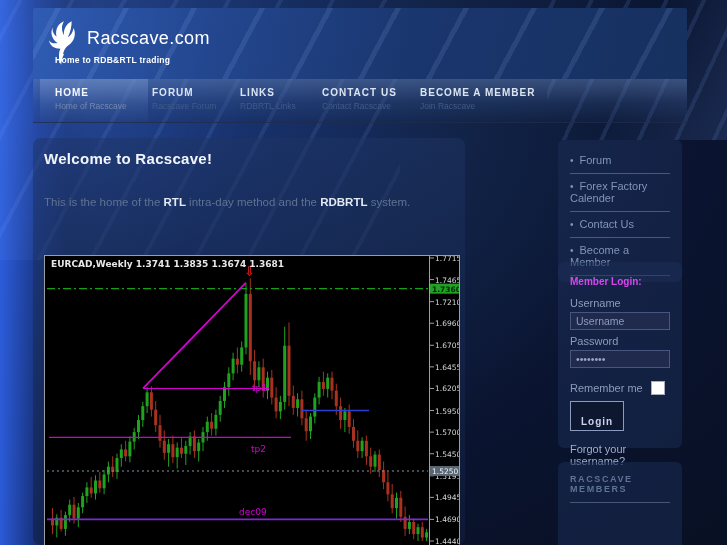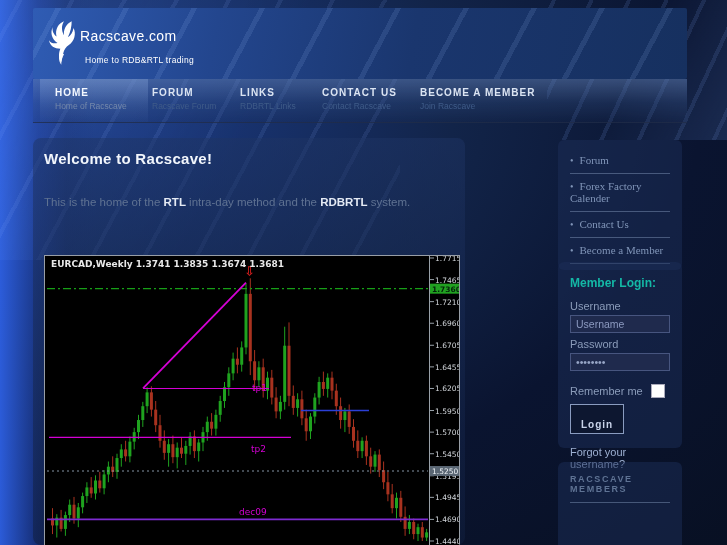--- a/index.html
+++ b/index.html
@@ -17,22 +17,22 @@
     background:
       repeating-linear-gradient(295deg, transparent 0 10px, rgba(130,170,250,0.22) 10px 14px, transparent 14px 34px),
       linear-gradient(295deg, rgba(110,160,250,0.28) 0%, transparent 55%);}
   
   .header{position:absolute;left:33px;top:8px;width:654px;height:71px;border-radius:2px;
     background:linear-gradient(100deg, #2f5cb4 0%, #23468e 28%, #1a366e 58%, #16305f 100%);z-index:2;}
   .header:after{content:"";position:absolute;inset:0;
     background:repeating-linear-gradient(118deg, transparent 0 20px, rgba(160,195,255,0.12) 20px 25px, transparent 25px 60px);
     border-radius:2px;}
   .logo{position:absolute;left:16px;top:10px;width:34px;height:50px;z-index:3;}
-  .site-name{position:absolute;left:47px;top:20px;color:#ffffff;font-size:14px;letter-spacing:.4px;z-index:3;}
-  .tagline{position:absolute;left:52px;top:47px;color:#ffffff;font-size:8.5px;font-weight:normal;letter-spacing:.3px;z-index:3;}
+  .site-name{position:absolute;left:54px;top:20px;color:#ffffff;font-size:18px;letter-spacing:.4px;z-index:3;}
+  .tagline{position:absolute;left:22px;top:47px;color:#ffffff;font-size:8.5px;font-weight:bold;letter-spacing:.3px;z-index:3;}
   
   .navbar{position:absolute;left:33px;top:79px;width:654px;height:43px;z-index:2;display:flex;
     background:linear-gradient(180deg, rgba(98,130,186,0.50) 0%, rgba(54,84,138,0.30) 55%, rgba(24,44,84,0.16) 100%);
     border-bottom:1px solid rgba(5,10,25,0.55);}
   .nav-item{box-sizing:border-box;padding-top:8px;cursor:pointer;}
   .nav-item.n1{margin-left:7px;width:108px;padding-left:15px;}
   .nav-item.n2{width:88px;margin-left:4px;}
   .nav-item.n3{width:82px;}
   .nav-item.n4{width:98px;}
   .nav-item.active{background:linear-gradient(180deg, rgba(150,180,230,0.32) 0%, rgba(100,130,190,0.14) 70%, rgba(90,120,180,0.05) 100%);}
@@ -49,24 +49,24 @@
   .p2{top:84px;}
   .para b{color:#e4eaf4;font-weight:bold;}
   
   .chart-box{position:absolute;left:11px;top:117px;width:416px;height:300px;background:#000;border:1px solid #989ea6;box-sizing:border-box;}
   .chart-box svg{display:block;}
   
   .side-panel{position:absolute;left:558px;width:124px;box-sizing:border-box;z-index:2;
     background:rgba(28,46,88,0.50);border-radius:6px;}
   .panel-menu{top:140px;padding:8px 12px 6px;}
   .panel-menu ul{list-style:none;margin:0;padding:0;}
-  .panel-menu li{padding:6px 0 7px;border-bottom:1px solid rgba(150,172,208,0.40);font-size:11px;color:#8095b8;cursor:pointer;font-family:Liberation Serif, serif;}
+  .panel-menu li{padding:6px 0 7px;border-bottom:1px solid rgba(150,172,208,0.40);font-size:11px;color:#8095b8;cursor:pointer;}
   .panel-menu .bullet{margin-right:6px;font-size:10px;}
   .panel-login{top:262px;height:186px;padding:12px;}
-  .login-heading{margin:2px 0 10px;font-size:12px;font-weight:bold;color:#14b8a6;}
+  .login-heading{margin:2px 0 10px;font-size:10px;font-weight:bold;color:#d946ef;}
   .fld-label{display:block;font-size:11px;color:#8b9cba;margin:5px 0 2px;}
   .fld{width:100%;box-sizing:border-box;height:18px;background:#1f2a4d;border:1px solid #47557f;color:#97a5c6;font-size:10.5px;padding:0 5px;font-family:"Liberation Sans",sans-serif;}
   .fld::placeholder{color:#8c9ac0;}
   .remember-row{margin-top:13px;font-size:11px;color:#8b9cba;display:flex;align-items:center;}
   .checkbox{display:inline-block;width:12px;height:12px;background:#ffffff;border:1px solid #aab;margin-left:8px;cursor:pointer;}
   .login-btn{margin-top:6px;background:#0d1730;border:1px solid #8a9cc0;color:#c9d4ea;font-size:10px;font-weight:bold;letter-spacing:1px;padding:14px 10px 3px;cursor:pointer;font-family:"Liberation Sans",sans-serif;}
   .forgot{display:block;margin-top:12px;font-size:11px;color:#9db0d2;text-decoration:none;cursor:pointer;}
   .panel-members{top:462px;height:100px;padding:12px;}
   .members-heading{margin:0 0 6px;font-size:9px;font-weight:bold;letter-spacing:1.6px;color:#5f7394;border-bottom:1px solid rgba(150,172,208,0.40);padding-bottom:8px;}
   .member-row{display:flex;align-items:center;margin-top:6px;font-size:11px;color:#7e92b4;}

